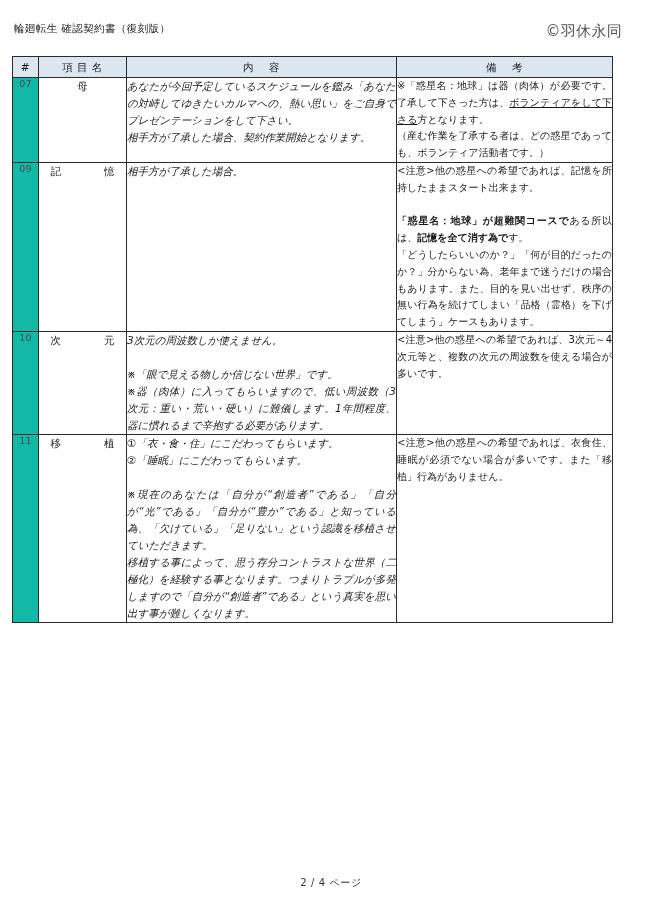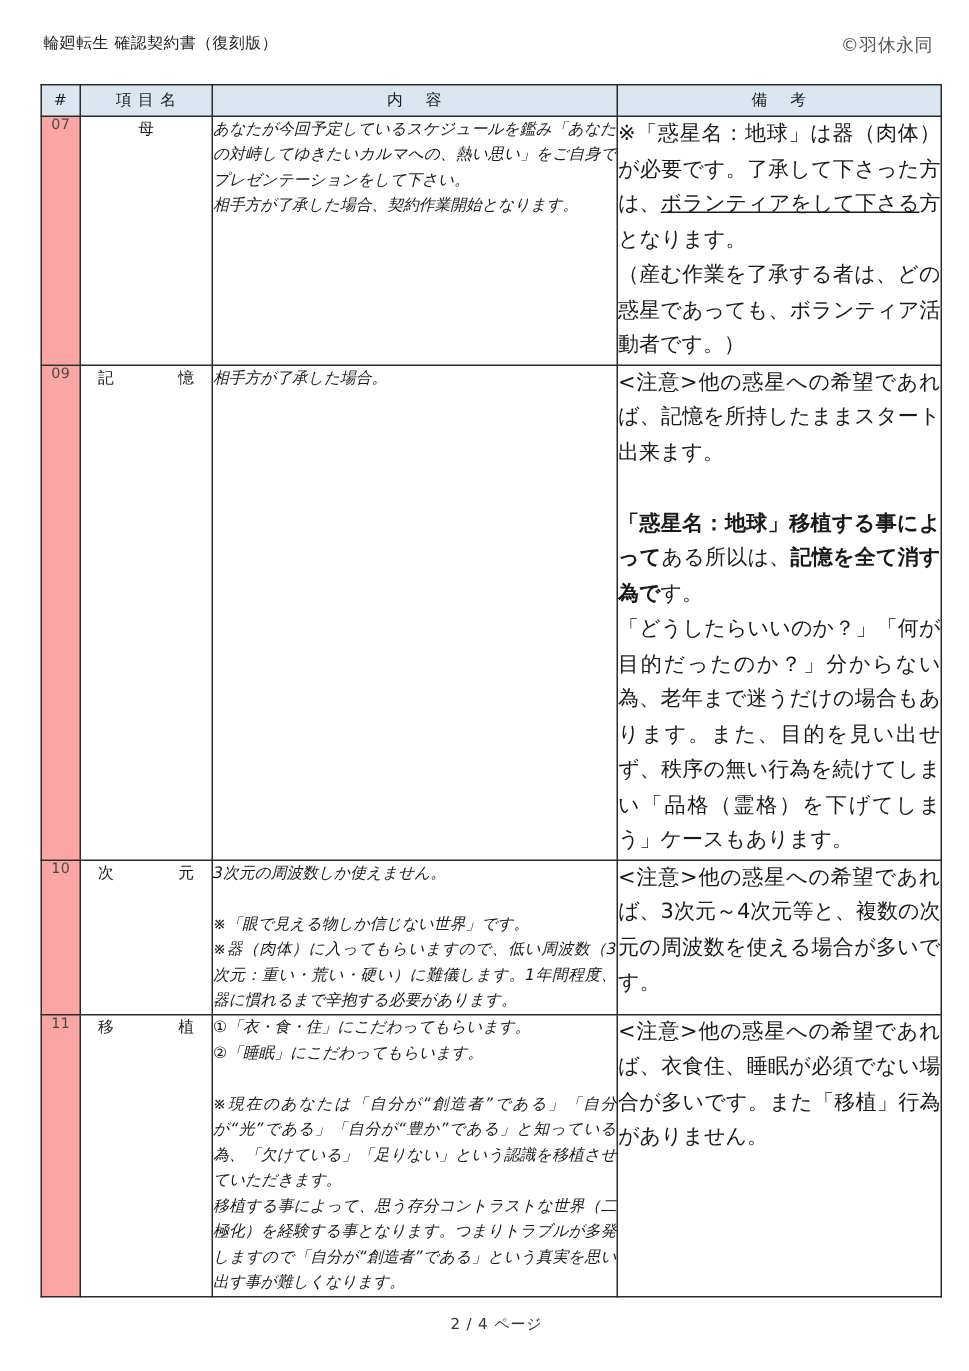--- a/index.html
+++ b/index.html
@@ -9,39 +9,39 @@
   }
   body {
     width: 646px; height: 914px;
     font-family: "DejaVu Sans", "Liberation Sans", sans-serif;
     color: #1a1a1a;
     position: relative;
     overflow: hidden;
   }
   .page {
     width: 646px; height: 914px;
-    padding: 22px 22px 0 27px;
+    padding: 22px 22px 0 12px;
     position: relative;
   }
   
   .doc-header {
     display: flex;
     justify-content: space-between;
     align-items: flex-start;
     height: 30px;
     padding: 0 2px;
   }
   .doc-title {
     font-size: 10.5px;
     letter-spacing: .4px;
     color: #222;
     white-space: nowrap;
   }
   .doc-copyright {
-    font-size: 12px;
+    font-size: 15px;
     color: #555;
     letter-spacing: .3px;
     white-space: nowrap;
     text-align: center;
   }
   
   table.contract {
     width: 600px;
     border-collapse: collapse;
     table-layout: fixed;
@@ -63,21 +63,21 @@
     text-align: center;
     letter-spacing: .5px;
     padding: 0 2px;
   }
   .col-num   { width: 26px; }
   .col-item  { width: 88px; }
   .col-body  { width: 270px; }
   .col-note  { width: 216px; }
 
   td.cell-num {
-    background: #fca5a5;
+    background: #14b8a6;
     text-align: center;
     vertical-align: middle;
     font-size: 9.5px;
     color: #4a4a4a;
     letter-spacing: .3px;
   }
   td.cell-item {
     vertical-align: middle;
     text-align: center;
     font-size: 10.5px;
@@ -96,21 +96,21 @@
     padding: 3px 4px 5px 4px;
   }
   td.cell-body {
     font-size: 10.5px;
     line-height: 1.62;
     color: #1a1a1a;
     text-align: justify;
     font-style: italic;
   }
   td.cell-note {
-    font-size: 14px;
+    font-size: 10px;
     line-height: 1.68;
     color: #1a1a1a;
     text-align: justify;
   }
   .para { margin: 0; white-space: pre-line; }
   .para + .para { margin-top: 0; }
   .blank-line { height: 1.62em; }
   .u { text-decoration: underline; }
   .b { font-weight: bold; }
 
@@ -166,21 +166,21 @@
         <tr>
           <td class="cell-num">09</td>
           <td class="cell-item spread">
             <span class="item-label">記　　　　憶</span>
           </td>
           <td class="cell-body">
             <div class="para">相手方が了承した場合。</div>
           </td>
           <td class="cell-note"><span style="white-space: pre-line;">&lt;注意&gt;他の惑星への希望であれば、記憶を所持したままスタート出来ます。</span><span style="white-space: pre-line;">
 
-</span><span class="b" style="white-space: pre-line;">「惑星名：地球」移植する事によって</span><span style="white-space: pre-line; margin-top: 16px;">ある所以は、</span><span class="b" style="white-space: pre-line;">記憶を全て消す為で</span><span style="white-space: pre-line;">す。
+</span><span class="b" style="white-space: pre-line;">「惑星名：地球」が超難関コースで</span><span style="white-space: pre-line; margin-top: 16px;">ある所以は、</span><span class="b" style="white-space: pre-line;">記憶を全て消す為で</span><span style="white-space: pre-line;">す。
 「どうしたらいいのか？」「何が目的だったのか？」分からない為、老年まで迷うだけの場合もあります。また、目的を見い出せず、秩序の無い行為を続けてしまい「品格（霊格）を下げてしまう」ケースもあります。</span></td>
         </tr>
         <tr>
           <td class="cell-num">10</td>
           <td class="cell-item spread">
             <span class="item-label">次　　　　元</span>
           </td>
           <td class="cell-body">
             <div class="para">3次元の周波数しか使えません。</div>
             <div class="blank-line"></div>

